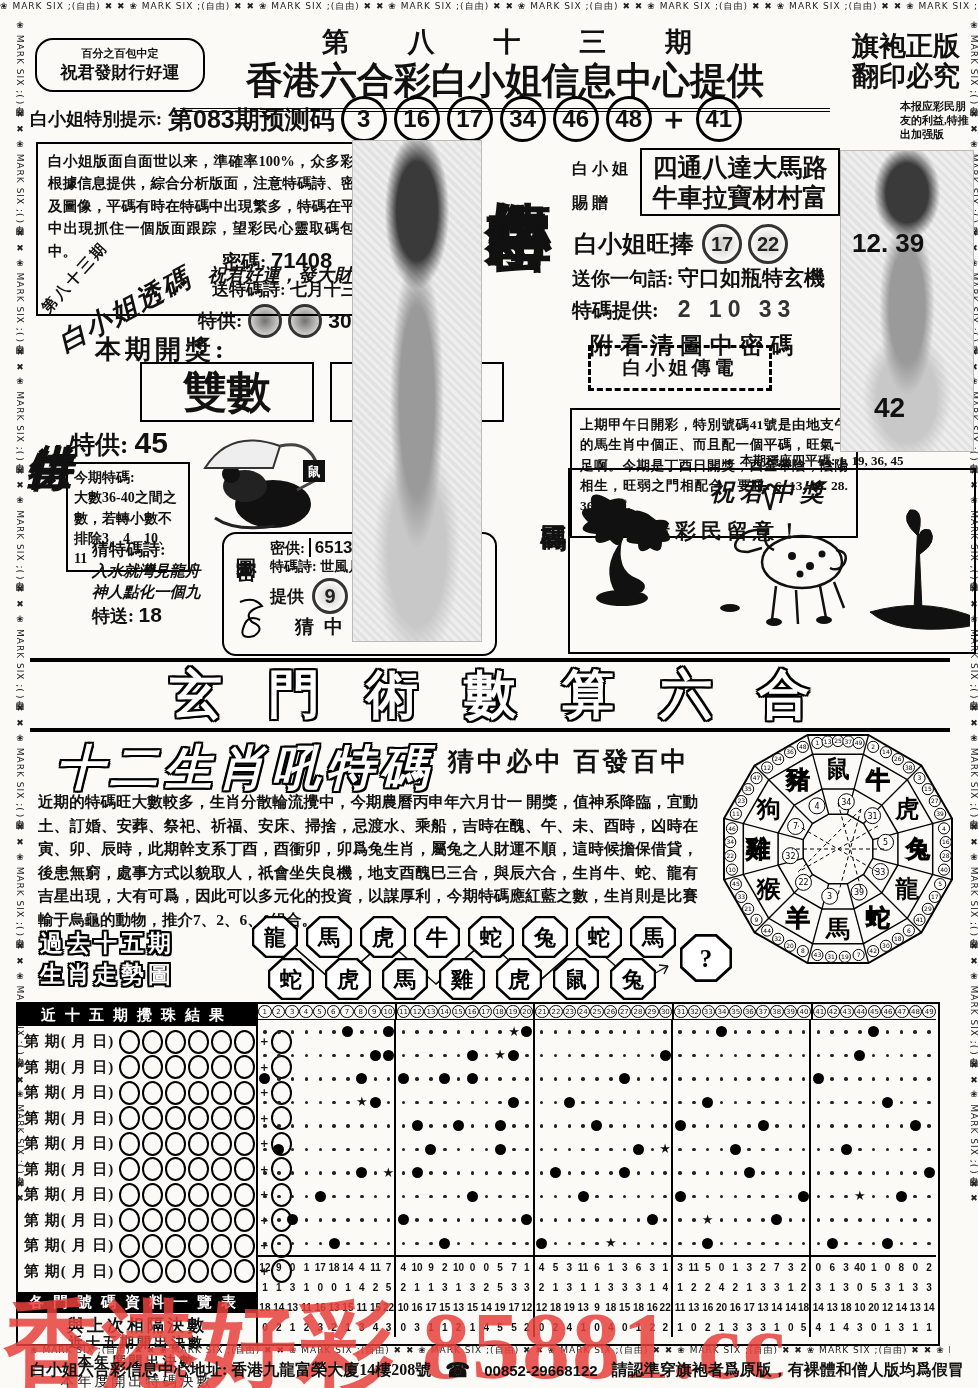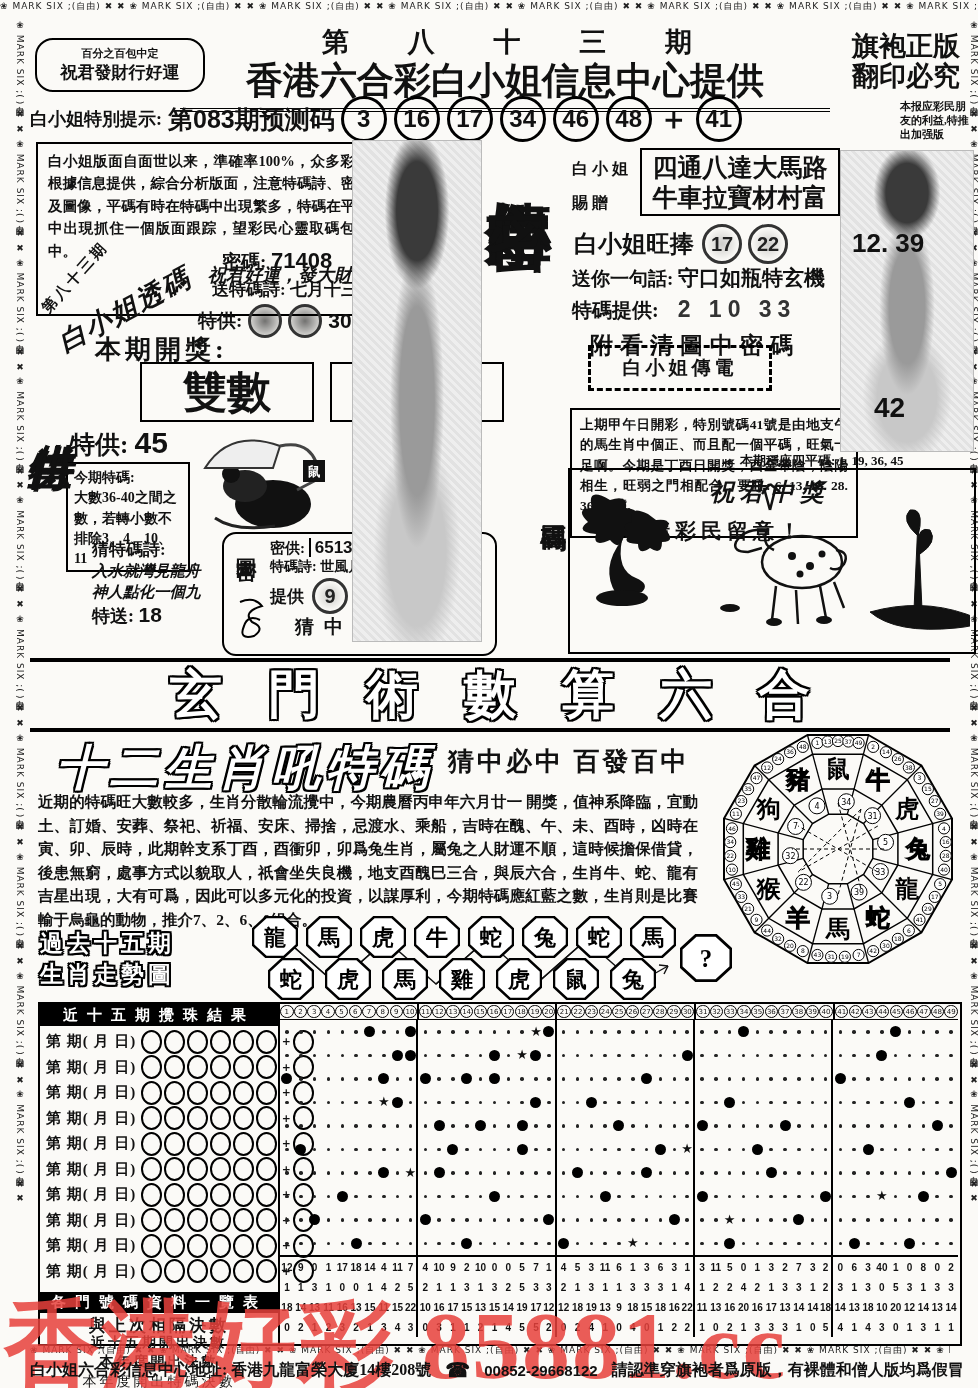--- a/index.html
+++ b/index.html
@@ -477,21 +477,21 @@
         <circle cx="114.95818495412428" cy="79.85788577763999" r="8" fill="#fff" stroke="#000"></circle>
         <text x="114.95818495412428" y="82.85788577763999" text-anchor="middle" font-size="8" font-family="DejaVu Sans,sans-serif">4</text>
         <line x1="136" y1="77" x2="159" y2="162.83716857408416" stroke="#000" stroke-width="1" stroke-dasharray="4 3"></line>
         <line x1="159" y1="83.16283142591583" x2="136" y2="169" stroke="#000" stroke-width="1" stroke-dasharray="4 3"></line>
         <line x1="175.8371685740842" y1="100" x2="96.16283142591581" y2="146" stroke="#000" stroke-width="1" stroke-dasharray="4 3"></line>
         <line x1="182" y1="123" x2="90" y2="123" stroke="#000" stroke-width="1" stroke-dasharray="4 3"></line>
         <line x1="175.8371685740842" y1="146" x2="96.16283142591583" y2="100" stroke="#000" stroke-width="1" stroke-dasharray="4 3"></line>
         <line x1="159" y1="83.16283142591583" x2="96.16283142591581" y2="146" stroke="#000" stroke-width="1" stroke-dasharray="4 3"></line>
       </svg></div>
 
-  <div class="abs" style="left:38px;top:1002px;width:920px;height:340px;border:2px solid #000">
+  <div class="abs" style="left:16px;top:1002px;width:920px;height:340px;border:2px solid #000">
 
     <div class="abs" style="left:0;top:0;width:238px;height:340px;border-right:2px solid #000">
       <div class="bar" style="height:22px">近十五期攪珠結果</div>
       <div id="draw-rows" style="padding:3px 4px 0 6px">
           <div class="drawrow">
             <span style="margin-right: 5px; letter-spacing: 1px; flex: 0 0 auto;">第  期(  月  日)</span>
             <span class="oc"></span>
             <span class="oc"></span>
             <span class="oc"></span>
             <span class="oc"></span>

